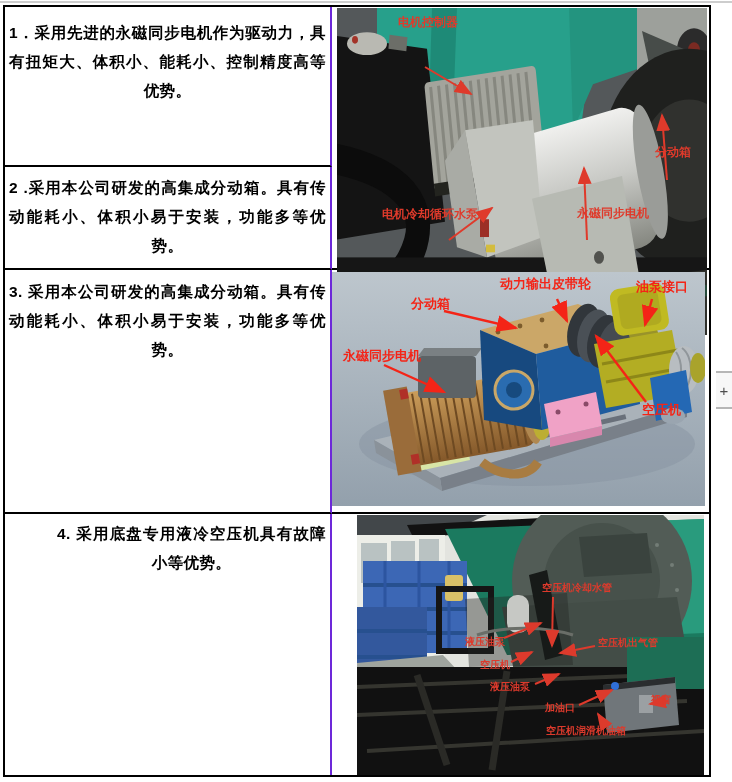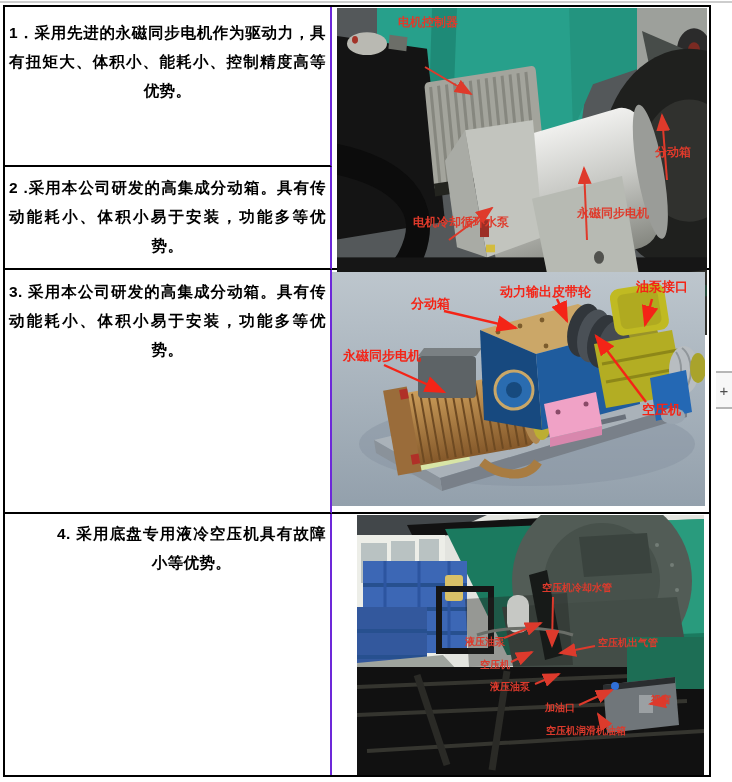--- a/index.html
+++ b/index.html
@@ -99,21 +99,21 @@
         </marker>
       </defs>
       <line x1="88" y1="24" x2="134" y2="51" stroke="#df3a2b" stroke-width="2" marker-end="url(#ah1)"></line>
       <line x1="330" y1="137" x2="325" y2="72" stroke="#df3a2b" stroke-width="2" marker-end="url(#ah1)"></line>
       <line x1="250" y1="197" x2="247" y2="125" stroke="#df3a2b" stroke-width="2" marker-end="url(#ah1)"></line>
       <line x1="112" y1="197" x2="155" y2="165" stroke="#df3a2b" stroke-width="2" marker-end="url(#ah1)"></line>
     </svg>
     <div class="ph-label red-a" style="left:61px;top:8px;">电机控制器</div>
     <div class="ph-label red-a" style="left:318px;top:138px;">分动箱</div>
     <div class="ph-label red-a" style="left:240px;top:199px;">永磁同步电机</div>
-    <div class="ph-label red-a" style="left:76px;top:200px;margin-top:8px;">电机冷却循环水泵</div>
+    <div class="ph-label red-a" style="left:45px;top:200px;">电机冷却循环水泵</div>
   </div>
 
   <div class="photo" style="left:332px;top:272px;width:373px;height:234px;">
     <svg class="scene" viewBox="0 0 373 234" preserveAspectRatio="none">
       <defs>
         <linearGradient id="cadbg" x1="0" y1="0" x2="0" y2="1">
           <stop offset="0" stop-color="#bdc6cd"></stop>
             <stop offset="1" stop-color="#93a0ac"></stop>
         </linearGradient>
         <linearGradient id="brz" x1="0" y1="0" x2="0" y2="1">
@@ -186,21 +186,21 @@
         <marker id="ah2" markerWidth="9" markerHeight="7" refX="8" refY="3.5" orient="auto">
           <path d="M0,0L9,3.5L0,7Z" fill="#f42417"></path>
         </marker>
       </defs>
       <line x1="225" y1="27" x2="235" y2="49" stroke="#f42417" stroke-width="2.4" marker-end="url(#ah2)"></line>
       <line x1="320" y1="27" x2="313" y2="53" stroke="#f42417" stroke-width="2.4" marker-end="url(#ah2)"></line>
       <line x1="112" y1="39" x2="184" y2="56" stroke="#f42417" stroke-width="2.4" marker-end="url(#ah2)"></line>
       <line x1="52" y1="93" x2="112" y2="120" stroke="#f42417" stroke-width="2.4" marker-end="url(#ah2)"></line>
       <line x1="314" y1="130" x2="264" y2="64" stroke="#f42417" stroke-width="2.4" marker-end="url(#ah2)"></line>
     </svg>
-    <div class="ph-label red-b" style="left:168px;top:13px;text-align:right;">动力输出皮带轮</div>
+    <div class="ph-label red-b" style="left:168px;top:5px;text-align:right;">动力输出皮带轮</div>
     <div class="ph-label red-b" style="left:304px;top:9px;font-family:Liberation Mono, monospace;">油泵接口</div>
     <div class="ph-label red-b" style="left:79px;top:25px;">分动箱</div>
     <div class="ph-label red-b" style="left:11px;top:77px;">永磁同步电机</div>
     <div class="ph-label red-b" style="left:310px;top:131px;">空压机</div>
   </div>
 
   <div class="photo" style="left:357px;top:515px;width:347px;height:260px;">
     <svg class="scene" viewBox="0 0 347 260" preserveAspectRatio="none">
       <rect width="347" height="260" fill="#e3e4df"></rect>
       <polygon points="0,0 130,0 85,20 0,28" fill="#42474a"></polygon>

